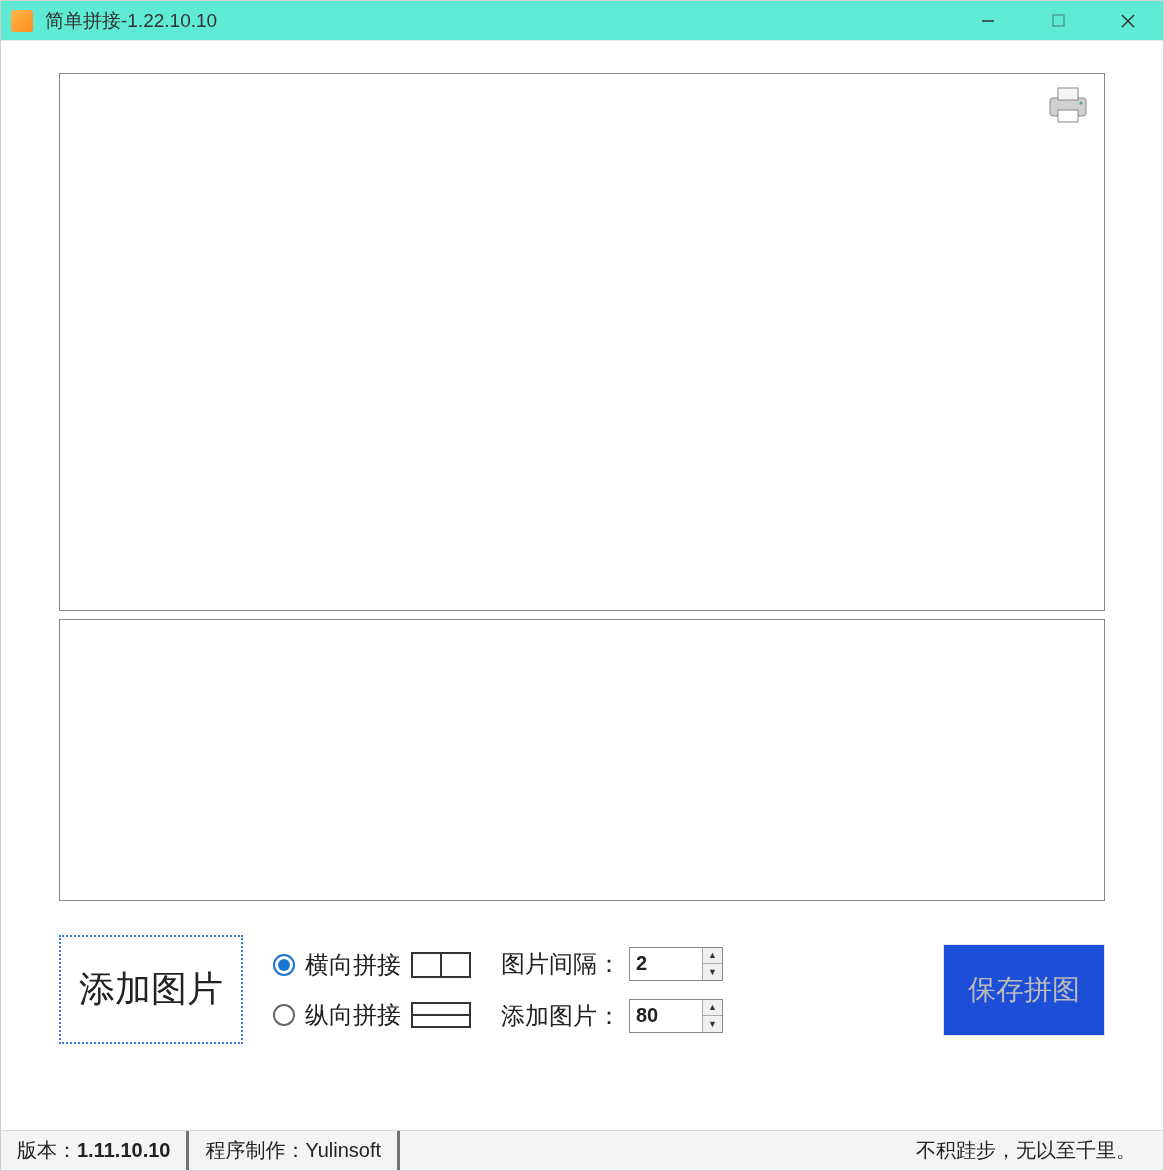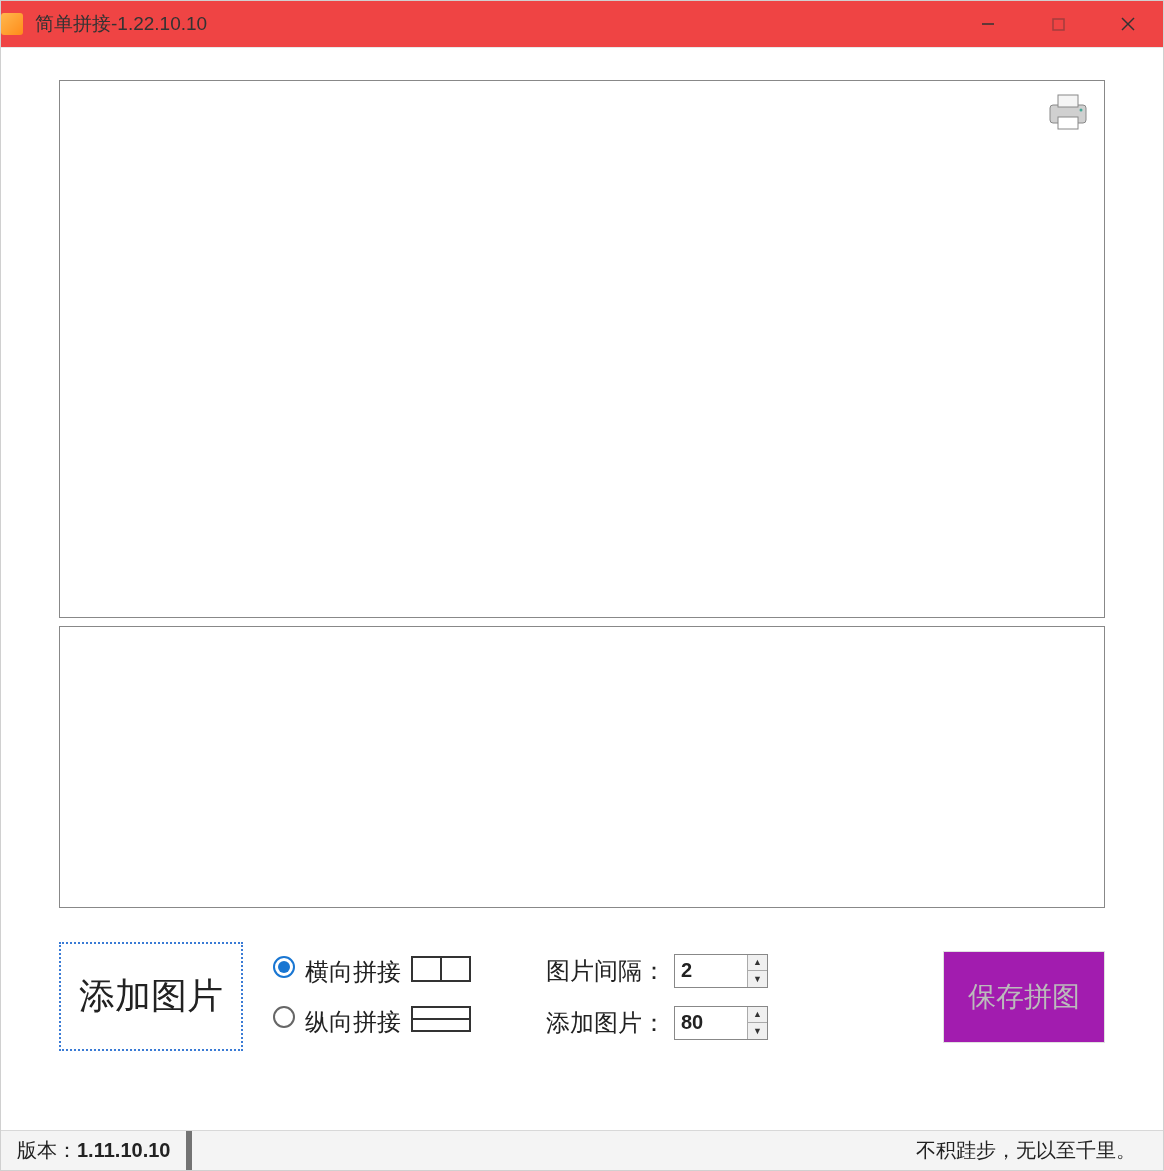--- a/index.html
+++ b/index.html
@@ -16,24 +16,25 @@
     }
     .window {
       width: 100%;
       height: 100%;
       background: #ffffff;
       display: flex;
       flex-direction: column;
       border: 1px solid #d0d0d0;
     }
     .titlebar {
-      height: 47px;
-      background: #ef4444;
-      display: flex;
-      align-items: center;
+      height: 40px;
+      background: #5eead4;
+      display: flex;
+      align-items: center;
+      padding-left: 10px;
       border-bottom: 1px solid #e8e8e8;
     }
     .app-icon {
       width: 22px;
       height: 22px;
       background: linear-gradient(135deg, #ffb84d 0%, #ff8c1a 100%);
       border-radius: 3px;
       margin-right: 12px;
       flex-shrink: 0;
     }
@@ -102,20 +103,21 @@
       cursor: pointer;
       font-family: inherit;
     }
     .radio-group {
       display: flex;
       flex-direction: column;
       gap: 18px;
     }
     .radio-item {
       display: flex;
+      align-items: center;
       gap: 10px;
       font-size: 24px;
       color: #222;
       cursor: pointer;
     }
     .radio-circle {
       width: 22px;
       height: 22px;
       border: 2px solid #666;
       border-radius: 50%;
@@ -141,21 +143,20 @@
       display: flex;
       flex-direction: column;
       gap: 18px;
     }
     .spinner-row {
       display: flex;
       align-items: center;
       gap: 8px;
       font-size: 24px;
       color: #222;
-      margin-left: 45px;
     }
     .spinner-input {
       display: flex;
       align-items: stretch;
       border: 1px solid #888;
       height: 34px;
       width: 94px;
     }
     .spinner-value {
       flex: 1;
@@ -180,42 +181,42 @@
       cursor: pointer;
       background: #f0f0f0;
       color: #333;
     }
     .spinner-arrow:first-child {
       border-bottom: 1px solid #aaa;
     }
     .save-btn {
       margin-left: auto;
       border: 1px solid #e0e0e0;
-      background: #a21caf;
+      background: #1d4ed8;
       padding: 26px 24px;
       font-size: 28px;
       color: #bbb;
       cursor: default;
       font-family: Liberation Mono, monospace;
     }
     .statusbar {
       height: 40px;
       background: #f4f4f4;
       border-top: 1px solid #d8d8d8;
       display: flex;
       align-items: center;
       font-size: 20px;
       color: #222;
     }
     .status-cell {
       padding: 0 16px;
       height: 100%;
       display: flex;
       align-items: center;
-      border-right: 6px solid #737373;
+      border-right: 3px solid #737373;
     }
     .status-cell.last {
       border-right: none;
       margin-left: auto;
       padding-right: 27px;
     }
     .bold {
       font-weight: bold;
     }
   </style>
@@ -318,16 +319,20 @@
 
     </div>
 
   </div>
 
   <div class="statusbar">
     <div class="status-cell">
       <span>版本：</span>
       <span class="bold">1.11.10.10</span>
     </div>
+    <div class="status-cell">
+      <span>程序制作：</span>
+      <span>Yulinsoft</span>
+    </div>
     <div class="status-cell last">不积跬步，无以至千里。</div>
   </div>
 
 </div>
 
 </body></html>

